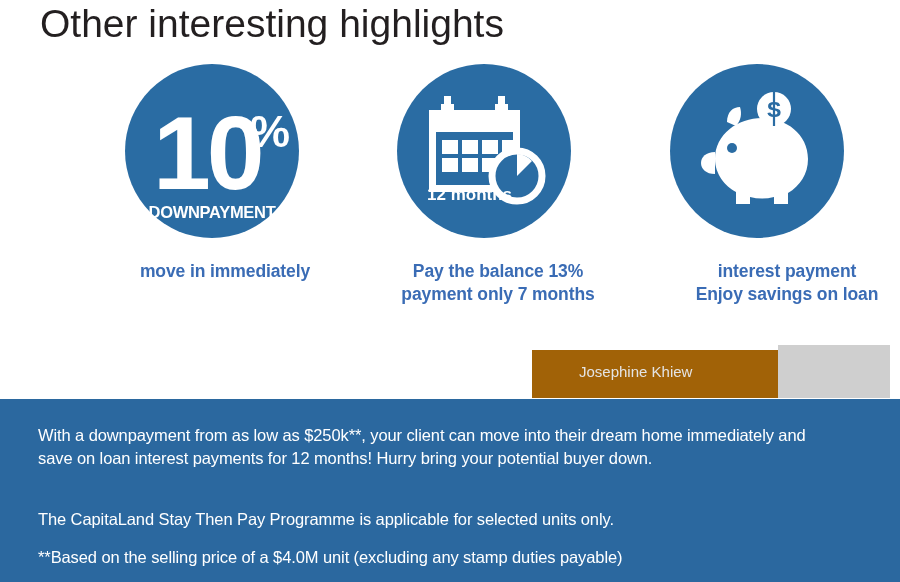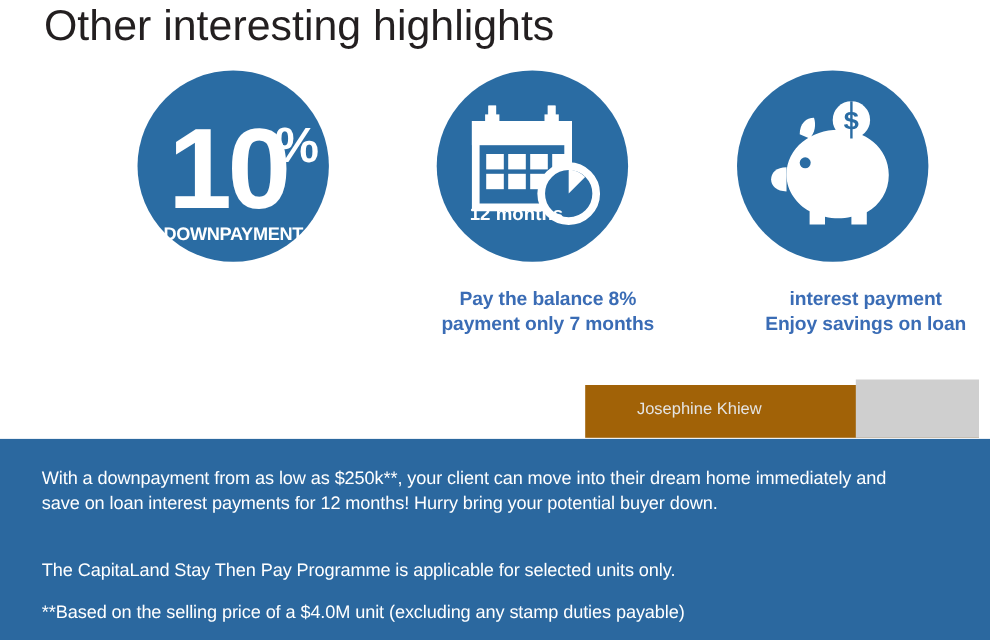--- a/index.html
+++ b/index.html
@@ -99,20 +99,21 @@
 
     <div class="col c1">
       <div class="circle">
         <svg width="174" height="174" viewBox="0 0 174 174">
           <text x="28" y="125" font-family="Liberation Sans, sans-serif" font-size="104" font-weight="bold" fill="#ffffff" letter-spacing="-4">10</text>
           <text x="125" y="83" font-family="Liberation Sans, sans-serif" font-size="45" font-weight="bold" fill="#ffffff">%</text>
           <text x="87" y="154" font-family="Liberation Sans, sans-serif" font-size="16.5" font-weight="bold" fill="#ffffff" text-anchor="middle" letter-spacing="-0.3">DOWNPAYMENT</text>
         </svg>
       </div>
       <div class="caption">
+        <span class="ln">move in immediately</span>
       </div>
     </div>
 
     <div class="col c2">
       <div class="circle">
         <svg width="174" height="174" viewBox="0 0 174 174">
 
           <rect x="47" y="32" width="7" height="26" fill="#ffffff"></rect>
           <rect x="101" y="32" width="7" height="26" fill="#ffffff"></rect>
 
@@ -133,21 +134,21 @@
           <rect x="85" y="94" width="16" height="14" fill="#ffffff"></rect>
 
           <circle cx="120" cy="112" r="27" fill="#2a6ca3"></circle>
           <circle cx="120" cy="112" r="25" fill="none" stroke="#ffffff" stroke-width="7"></circle>
           <path d="M120 112 L120 90 A22 22 0 0 1 135 97 Z" fill="#ffffff"></path>
 
           <text x="30" y="136" font-family="Liberation Sans, sans-serif" font-size="17" font-weight="bold" fill="#ffffff">12 months</text>
         </svg>
       </div>
       <div class="caption">
-        <span class="ln">Pay the balance 8%</span>
+        <span class="ln">Pay the balance 13%</span>
         <span class="ln">payment only 7 months</span>
       </div>
     </div>
 
     <div class="col c3">
       <div class="circle">
         <svg width="174" height="174" viewBox="0 0 174 174">
 
           <path d="M45 95
                    C45 70, 68 54, 92 54

